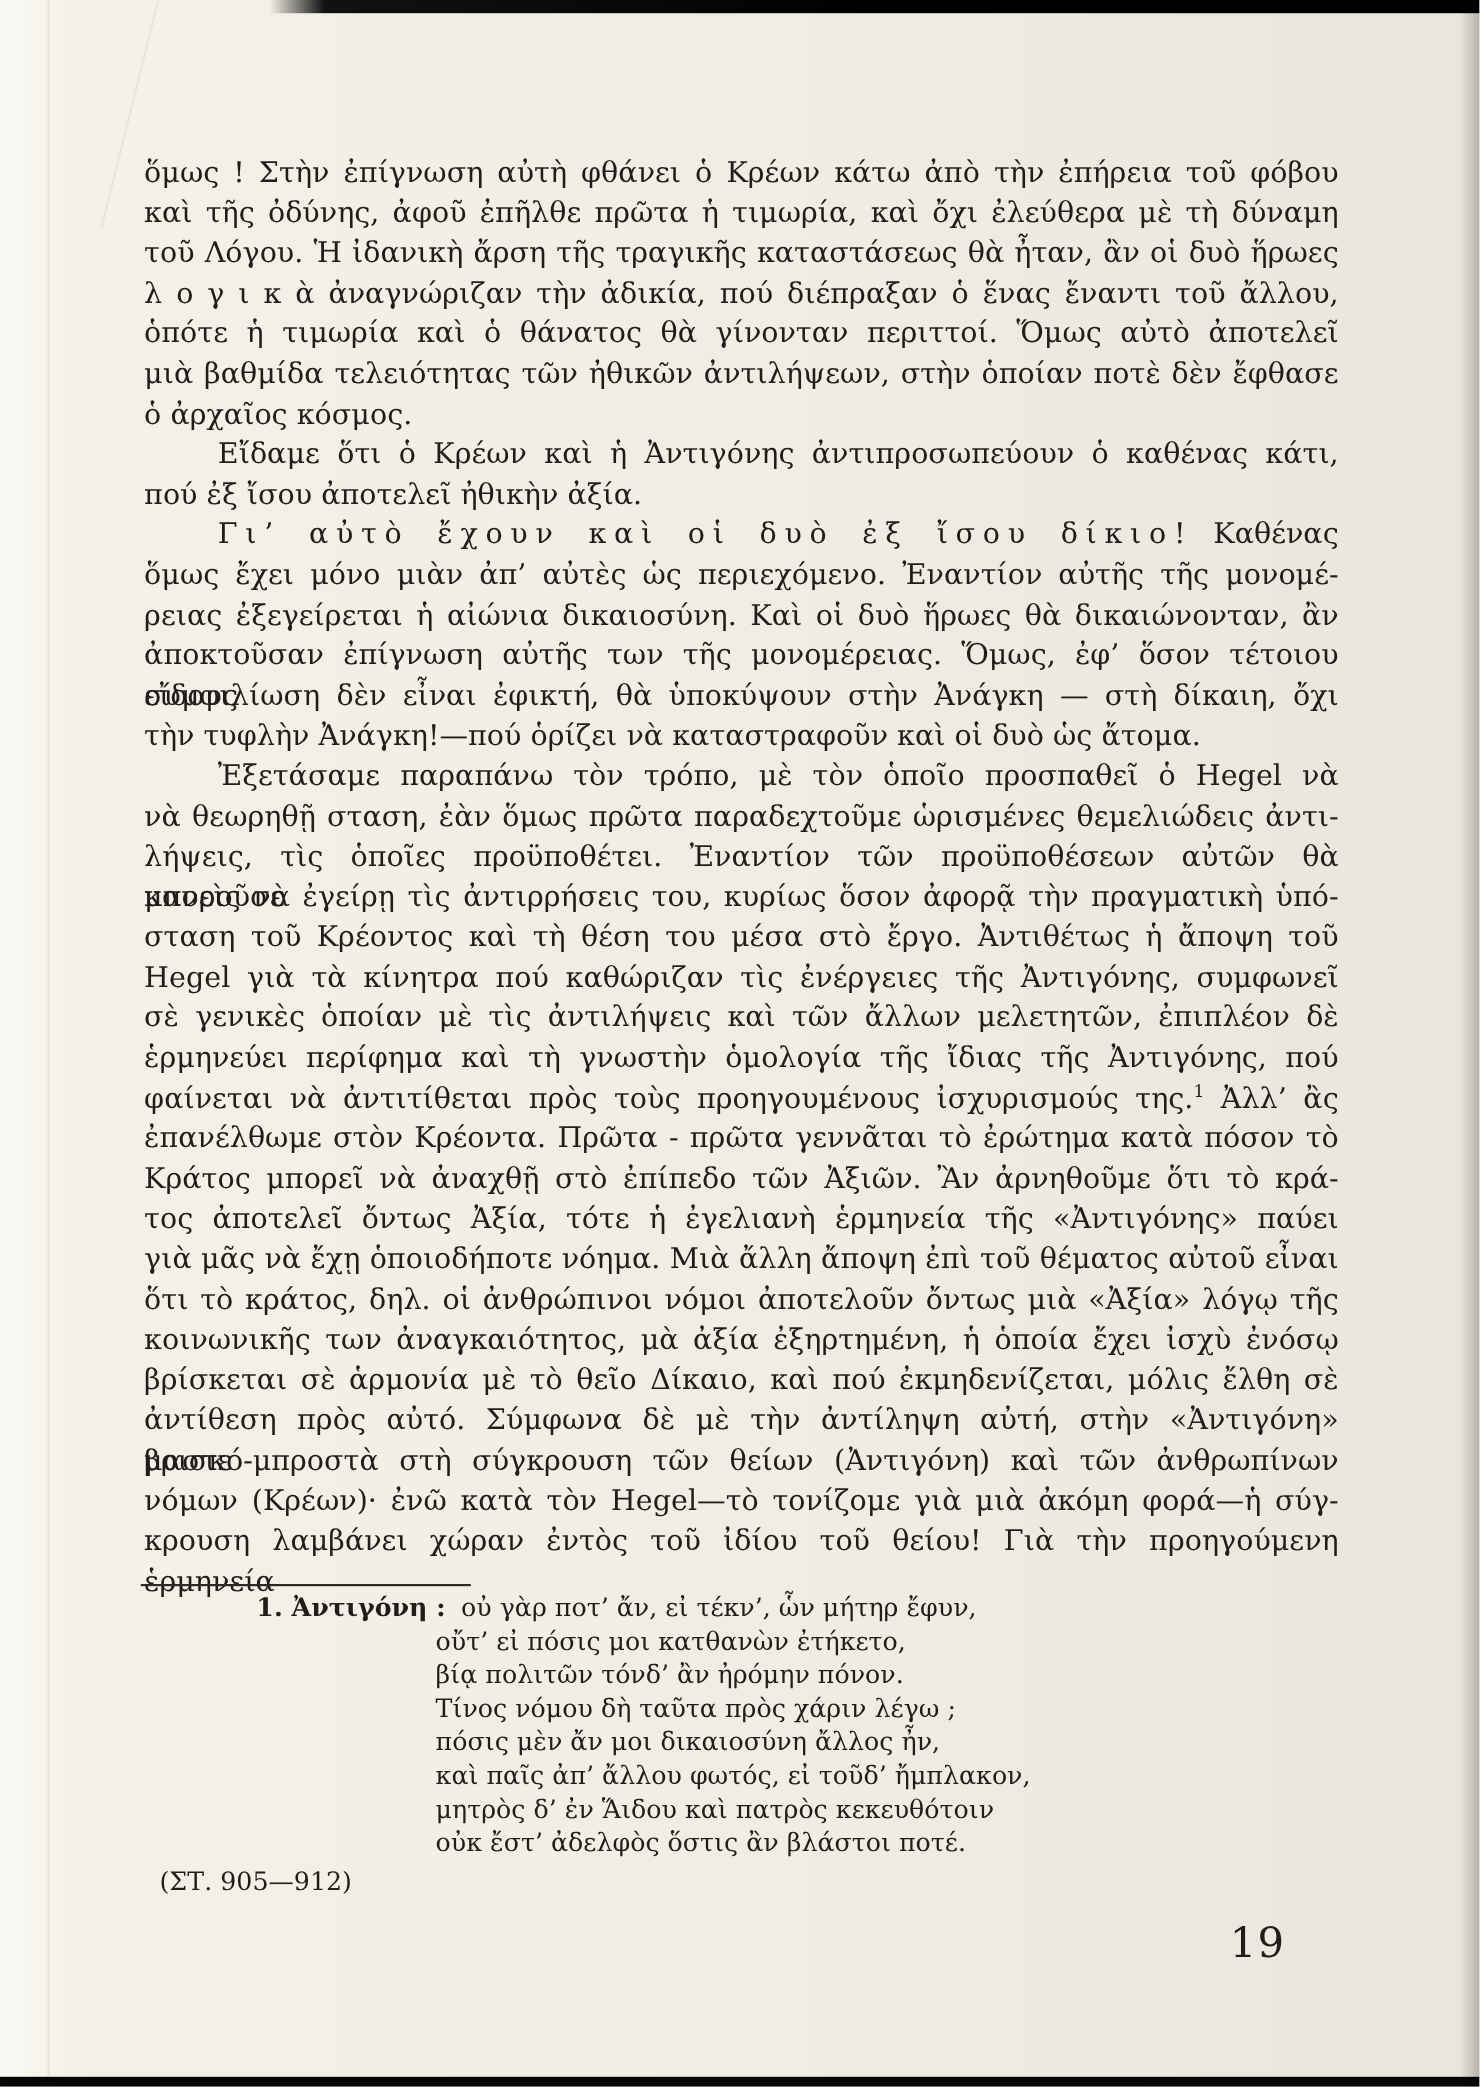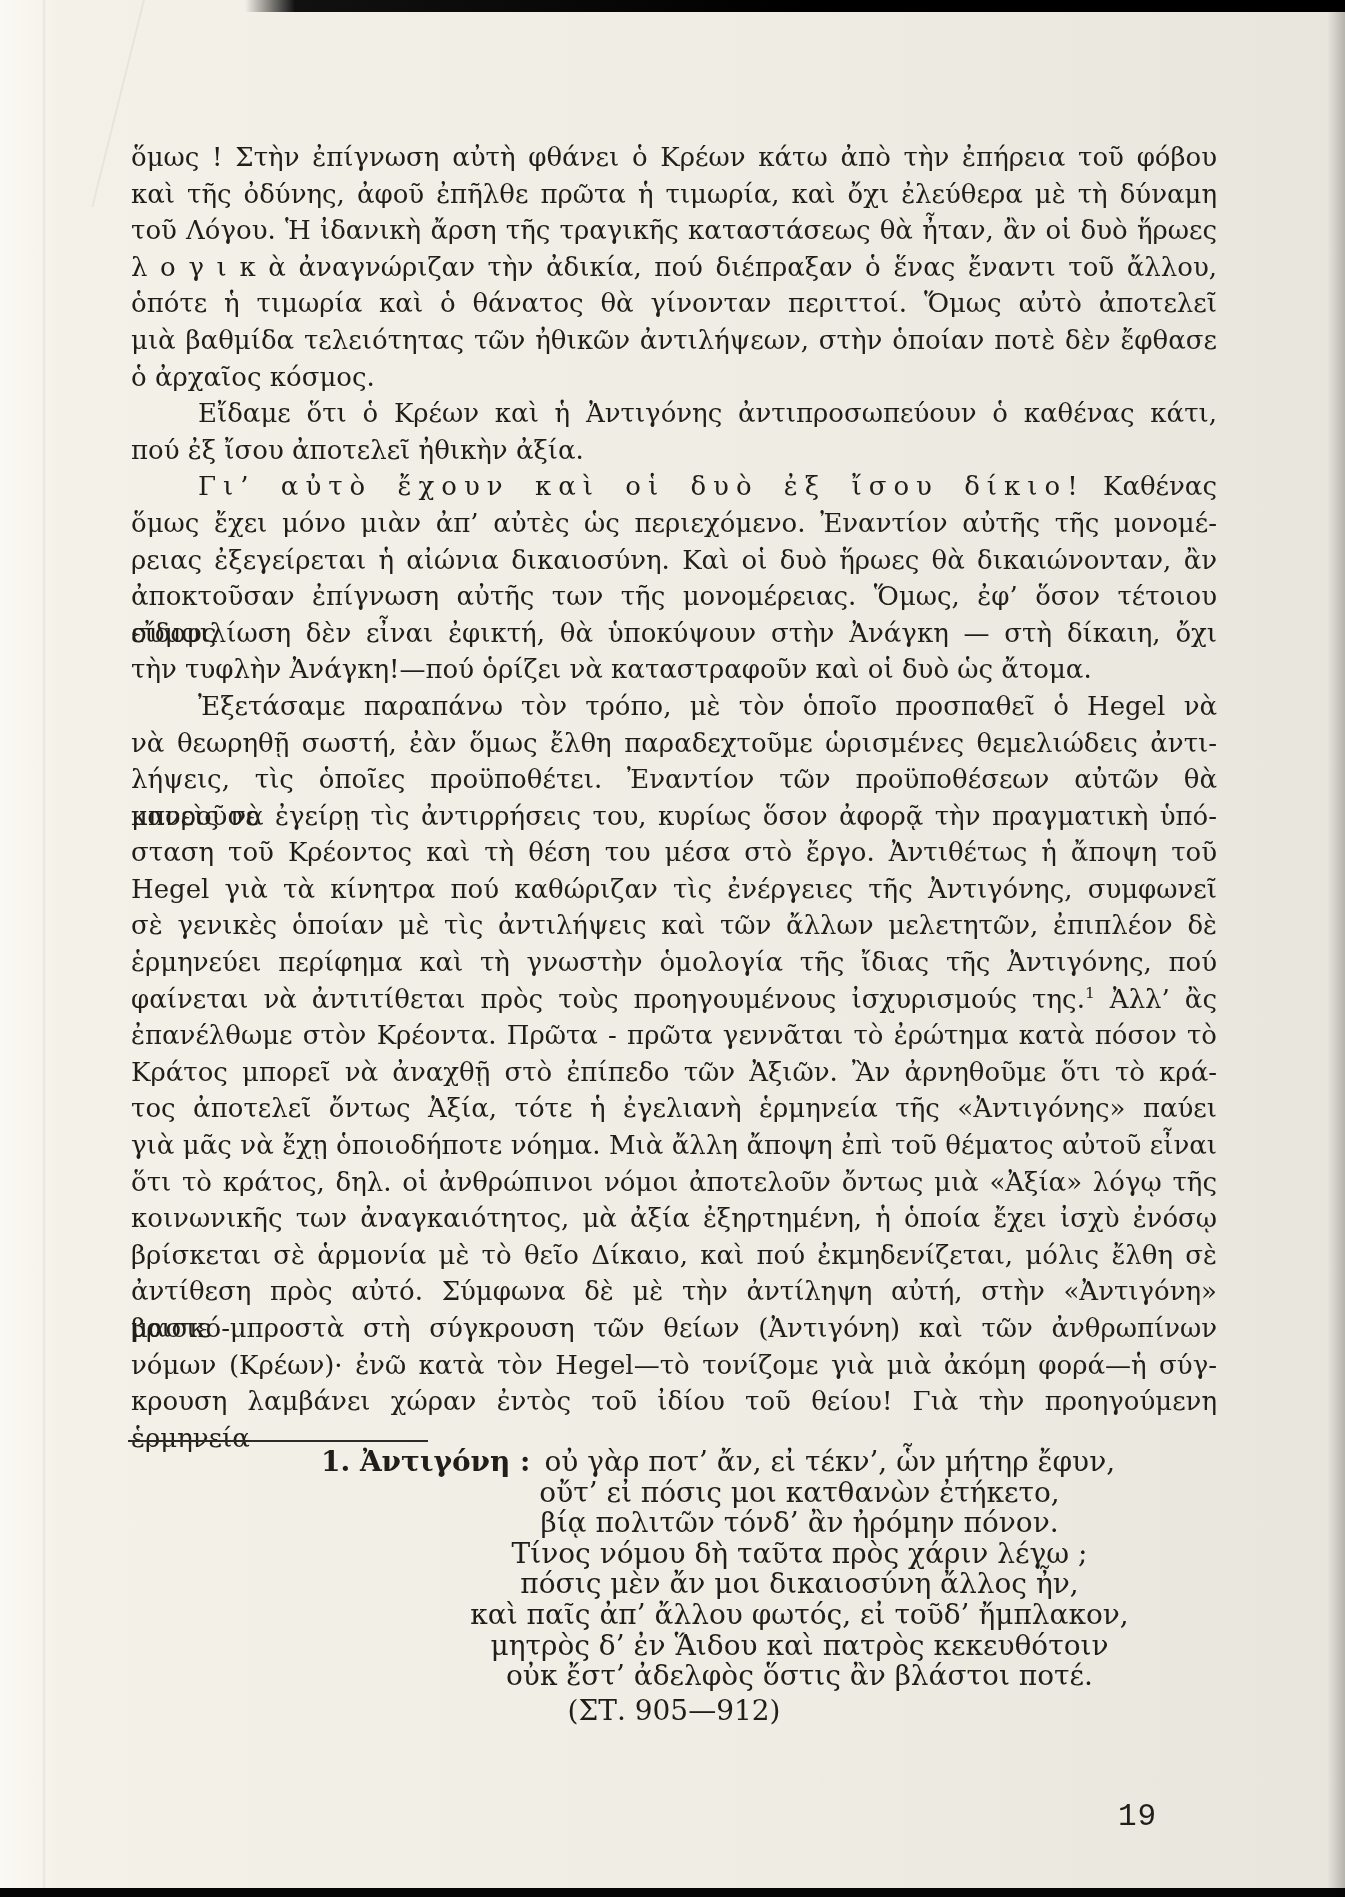--- a/index.html
+++ b/index.html
@@ -58,30 +58,30 @@
   .spaced { letter-spacing: 7px; }
   sup.fnref {
     font-size: 60%; vertical-align: super; line-height: 0;
   }
   
   .footnote-rule {
     position: absolute; left: 128px; top: 1440px;
     width: 300px; height: 2px; background: #2c2a27;
   }
   .footnote {
-    position: absolute; left: 131px; top: 1447px; width: 1086px;
-    font-size: 28px; line-height: 30.6px; text-align: center;
+    position: absolute; left: 145px; top: 1447px; width: 1086px;
+    font-size: 23px; line-height: 30.6px;
   }
   .fn-first { padding-left: 88px; }
   .fn-label { font-weight: bold; margin-right: 14px; }
   .fn-verse { margin-left: 251px; }
   .fn-citation { margin-top: 4px; }
   .page-number {
-    position: absolute; left: 1118px; top: 1799px;
-    font-size: 31px; letter-spacing: 1px; font-family: Liberation Mono, monospace;
+    position: absolute; left: 1118px; top: 1744px;
+    font-size: 38px; letter-spacing: 1px;
   }
 </style>
 </head>
 <body>
 
 <div class="paper"></div>
 <div class="left-crease"></div>
 <div class="fold-line"></div>
 
 <div class="main-text">
@@ -94,21 +94,21 @@
     <div class="line left">ὁ ἀρχαῖος κόσμος.</div>
     <div class="line indent">Εἴδαμε ὅτι ὁ Κρέων καὶ ἡ Ἀντιγόνης ἀντιπροσωπεύουν ὁ καθένας κάτι,</div>
     <div class="line left">πού ἐξ ἴσου ἀποτελεῖ ἠθικὴν ἀξία.</div>
     <div class="line indent"><span class="spaced">Γι’ αὐτὸ ἔχουν καὶ οἱ δυὸ ἐξ ἴσου δίκιο!</span> Καθένας</div>
     <div class="line">ὅμως ἔχει μόνο μιὰν ἀπ’ αὐτὲς ὡς περιεχόμενο. Ἐναντίον αὐτῆς τῆς μονομέ-</div>
     <div class="line">ρειας ἐξεγείρεται ἡ αἰώνια δικαιοσύνη. Καὶ οἱ δυὸ ἥρωες θὰ δικαιώνονταν, ἂν</div>
     <div class="line">ἀποκτοῦσαν ἐπίγνωση αὐτῆς των τῆς μονομέρειας. Ὅμως, ἐφ’ ὅσον τέτοιου εἴδους</div>
     <div class="line">συμφιλίωση δὲν εἶναι ἐφικτή, θὰ ὑποκύψουν στὴν Ἀνάγκη — στὴ δίκαιη, ὄχι</div>
     <div class="line left">τὴν τυφλὴν Ἀνάγκη!—πού ὁρίζει νὰ καταστραφοῦν καὶ οἱ δυὸ ὡς ἄτομα.</div>
     <div class="line indent">Ἐξετάσαμε παραπάνω τὸν τρόπο, μὲ τὸν ὁποῖο προσπαθεῖ ὁ Hegel νὰ</div>
-    <div class="line">νὰ θεωρηθῇ σωστή, ἐὰν ὅμως ἔλθη παραδεχτοῦμε ὡρισμένες θεμελιώδεις ἀντι-</div>
+    <div class="line">νὰ θεωρηθῇ σταση, ἐὰν ὅμως πρῶτα παραδεχτοῦμε ὡρισμένες θεμελιώδεις ἀντι-</div>
     <div class="line">λήψεις, τὶς ὁποῖες προϋποθέτει. Ἐναντίον τῶν προϋποθέσεων αὐτῶν θὰ μποροῦσε</div>
     <div class="line">κανεὶς νὰ ἐγείρῃ τὶς ἀντιρρήσεις του, κυρίως ὅσον ἀφορᾷ τὴν πραγματικὴ ὑπό-</div>
     <div class="line">σταση τοῦ Κρέοντος καὶ τὴ θέση του μέσα στὸ ἔργο. Ἀντιθέτως ἡ ἄποψη τοῦ</div>
     <div class="line">Hegel γιὰ τὰ κίνητρα πού καθώριζαν τὶς ἐνέργειες τῆς Ἀντιγόνης, συμφωνεῖ</div>
     <div class="line">σὲ γενικὲς ὁποίαν μὲ τὶς ἀντιλήψεις καὶ τῶν ἄλλων μελετητῶν, ἐπιπλέον δὲ</div>
     <div class="line">ἑρμηνεύει περίφημα καὶ τὴ γνωστὴν ὁμολογία τῆς ἴδιας τῆς Ἀντιγόνης, πού</div>
     <div class="line">φαίνεται νὰ ἀντιτίθεται πρὸς τοὺς προηγουμένους ἰσχυρισμούς της.<sup class="fnref">1</sup> Ἀλλ’ ἂς</div>
     <div class="line">ἐπανέλθωμε στὸν Κρέοντα. Πρῶτα - πρῶτα γεννᾶται τὸ ἐρώτημα κατὰ πόσον τὸ</div>
     <div class="line">Κράτος μπορεῖ νὰ ἀναχθῇ στὸ ἐπίπεδο τῶν Ἀξιῶν. Ἂν ἀρνηθοῦμε ὅτι τὸ κρά-</div>
     <div class="line">τος ἀποτελεῖ ὄντως Ἀξία, τότε ἡ ἐγελιανὴ ἑρμηνεία τῆς «Ἀντιγόνης» παύει</div>

